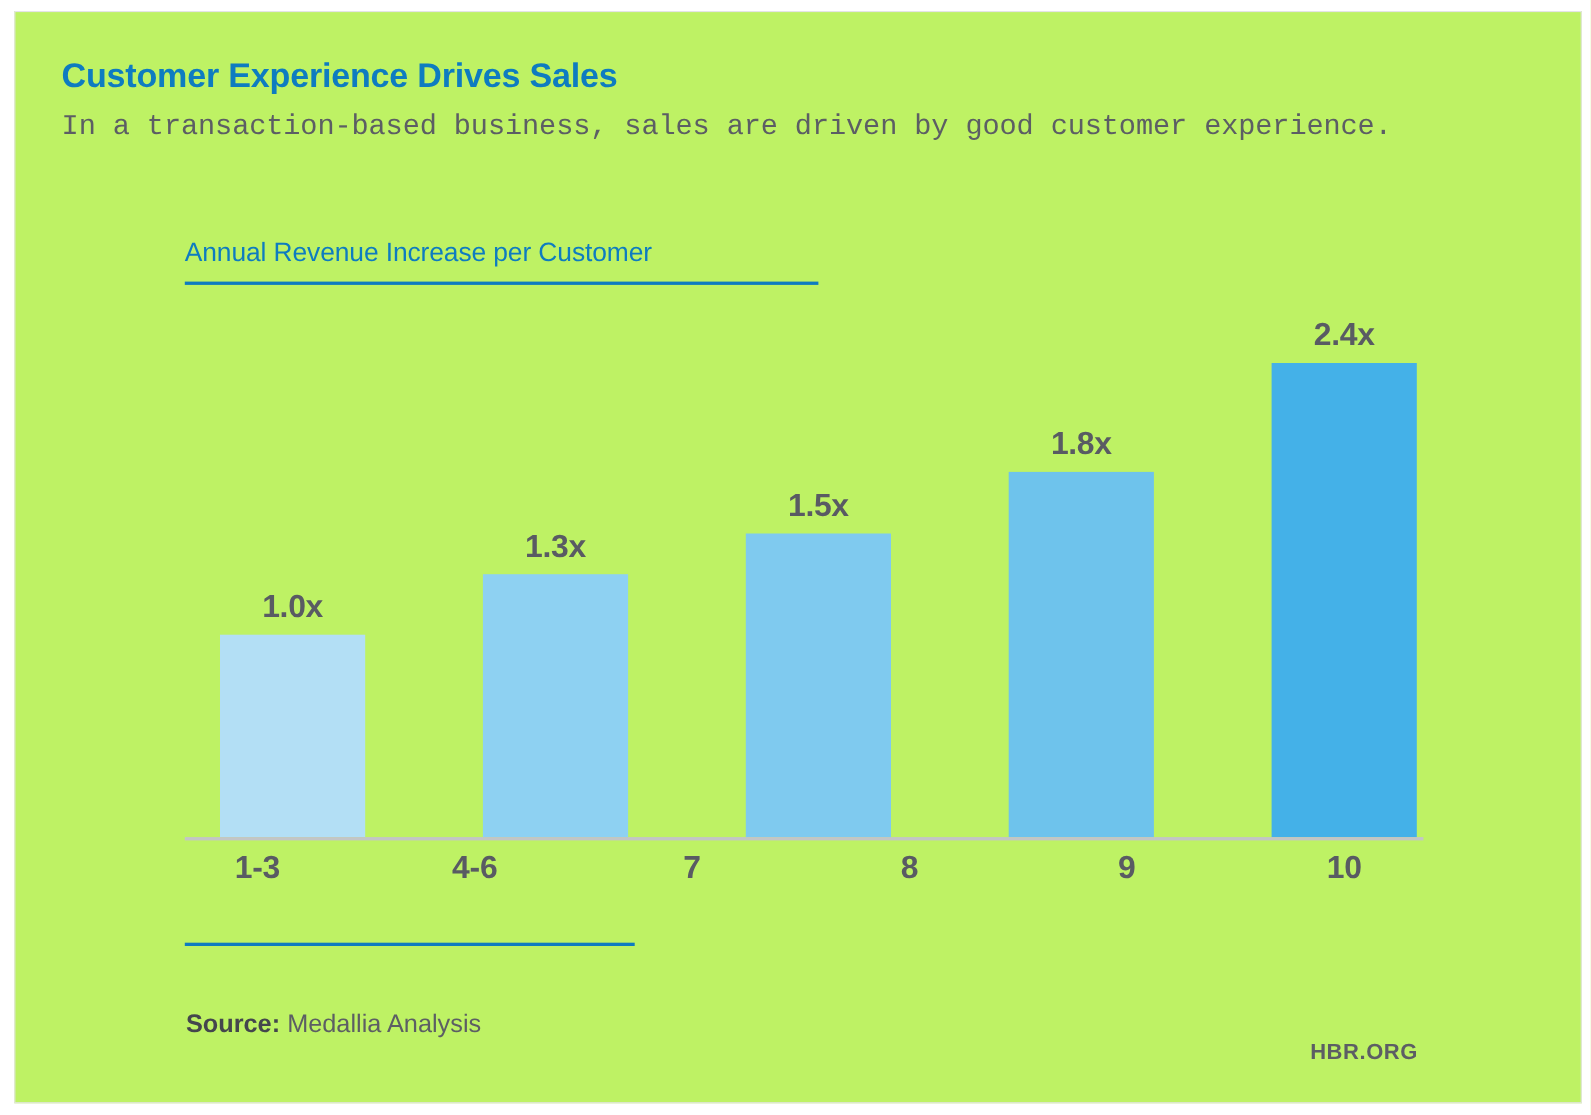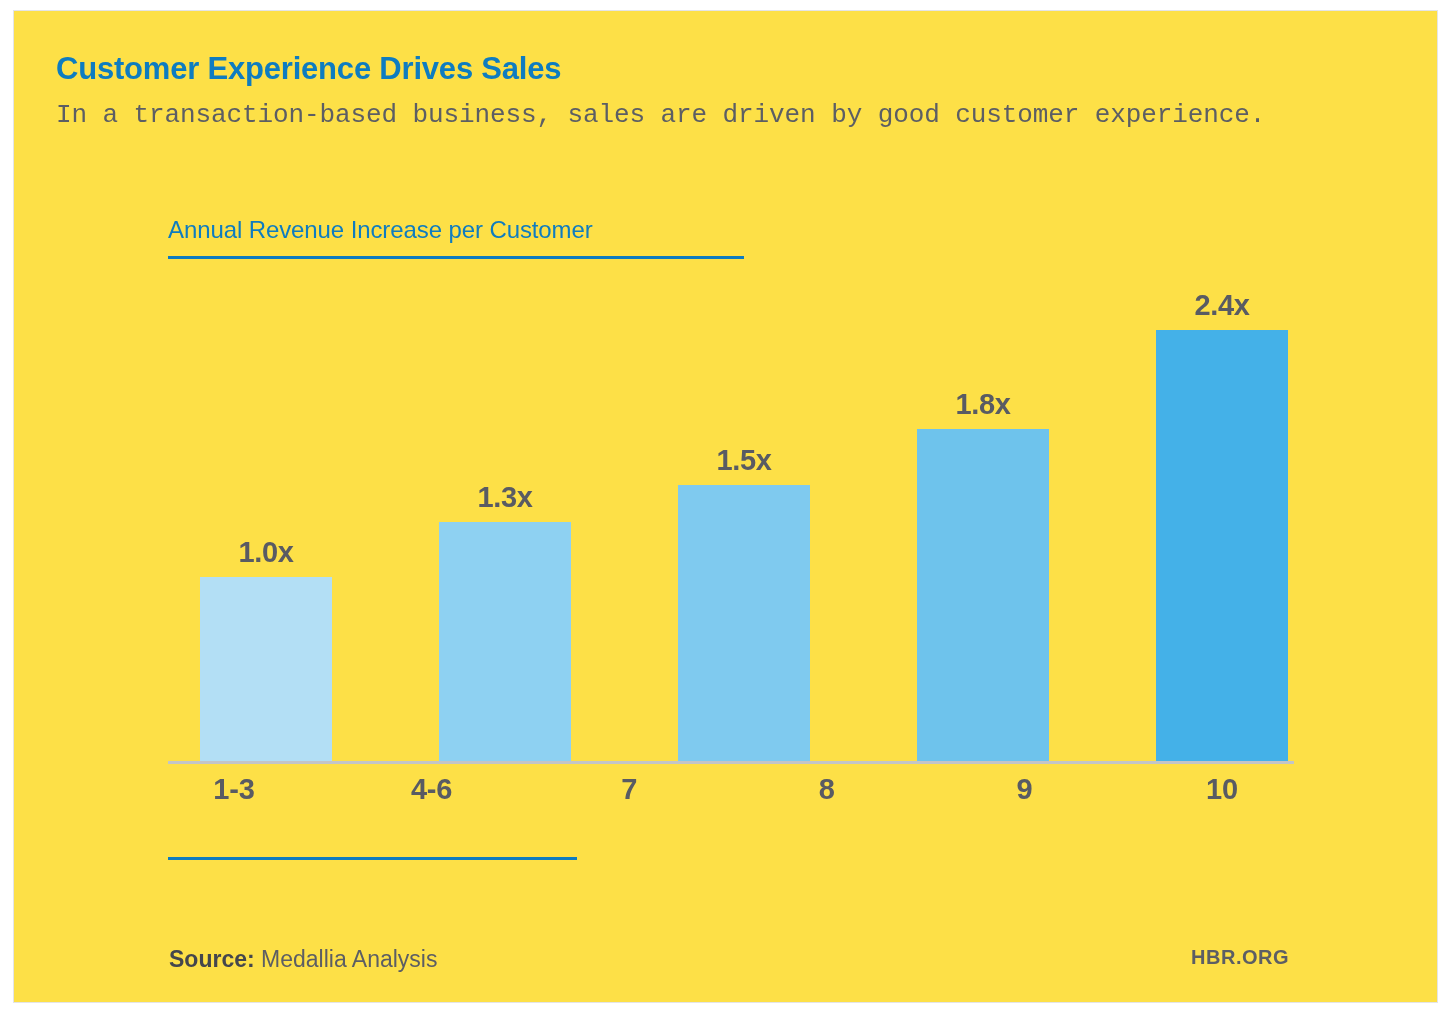--- a/index.html
+++ b/index.html
@@ -13,21 +13,21 @@
     font-family: "Liberation Sans", sans-serif;
     -webkit-font-smoothing: antialiased;
   }
 
   #card {
     position: absolute;
     left: 13px;
     top: 10px;
     width: 1425px;
     height: 993px;
-    background: #fde047;
+    background: #bef264;
     border: 1px solid #e4e4e6;
     box-sizing: border-box;
     overflow: hidden;
   }
 
   
   #chart-title {
     position: absolute;
     left: 42px;
     top: 40px;
@@ -136,21 +136,21 @@
     font-size: 29px;
     font-weight: bold;
     color: #595b63;
     letter-spacing: -0.2px;
   }
 
   
   #footer-source {
     position: absolute;
     left: 155px;
-    top: 935px;
+    top: 906px;
     font-size: 23px;
     color: #5c5e64;
     white-space: nowrap;
   }
   #footer-source-label {
     font-weight: bold;
     color: #44464d;
   }
   #footer-brand {
     position: absolute;

